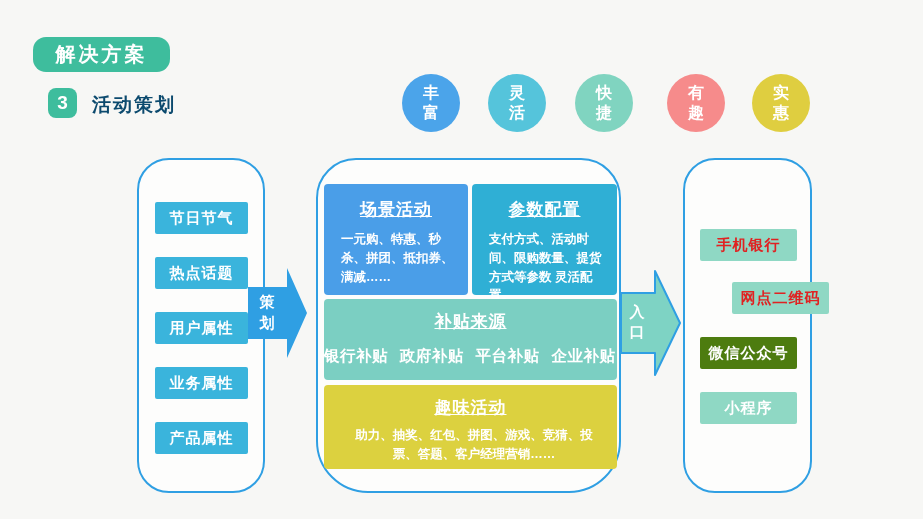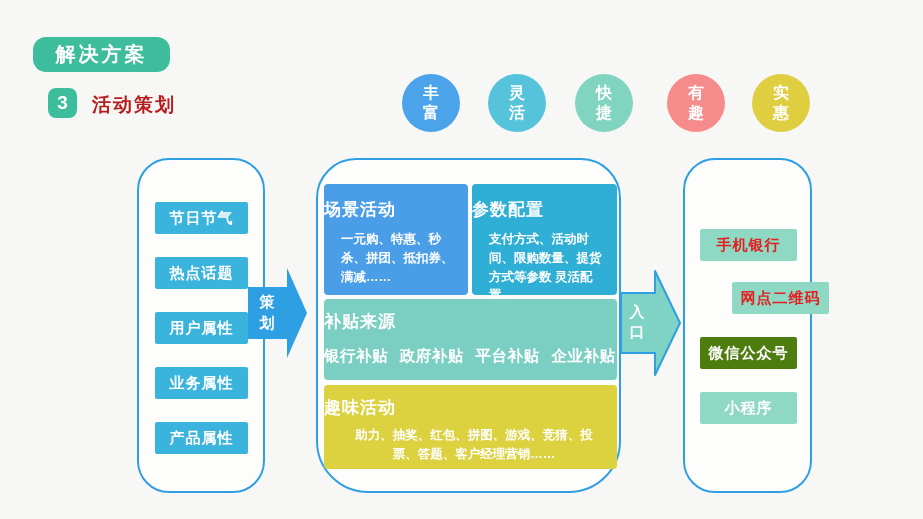--- a/index.html
+++ b/index.html
@@ -22,21 +22,21 @@
     display: flex; align-items: center; justify-content: center;
   }
   .num-badge {
     left: 48px; top: 88px; width: 29px; height: 30px;
     background: #3EBD9D; border-radius: 8px;
     color: #fff; font-size: 19px; font-weight: bold;
     display: flex; align-items: center; justify-content: center;
   }
   .step-title {
     left: 92px; top: 92px;
-    color: #b91c1c; font-size: 19px; font-weight: bold; letter-spacing: 2px;
+    color: #0c4a6e; font-size: 19px; font-weight: bold; letter-spacing: 2px;
   }
 
   
   .feature-circle {
     top: 74px; width: 58px; height: 58px; border-radius: 50%;
     color: #fff; font-size: 16px; font-weight: bold; line-height: 1.25;
     display: flex; align-items: center; justify-content: center; text-align: center;
   }
   .v-stack { width: 17px; word-break: break-all; }
 
@@ -56,22 +56,23 @@
   .left-panel  .tag-btn { left: 16px; width: 93px; height: 32px; }
   .right-panel .tag-btn { left: 15px; width: 97px; height: 32px; }
 
   
   .cbox { position: absolute; border-radius: 4px; color: #fff; }
   .scene-box   { left: 6px;  top: 24px;  width: 144px; height: 111px; }
   .param-box   { left: 154px;top: 24px;  width: 145px; height: 111px; }
   .subsidy-box { left: 6px;  top: 139px; width: 293px; height: 81px; }
   .fun-box     { left: 6px;  top: 225px; width: 293px; height: 84px; }
   .box-title {
-    text-align: left; font-size: 17px; font-weight: bold; letter-spacing: 1px;
+    text-align: center; font-size: 17px; font-weight: bold; letter-spacing: 1px;
     padding-top: 14px;
+    text-decoration: underline;
   }
   .subsidy-box .box-title, .fun-box .box-title { padding-top: 11px; }
   .box-body {
     font-size: 12.5px; font-weight: bold; line-height: 1.5;
     padding: 9px 10px 0 10px; text-align: left; margin-left: 7px;
   }
   .subsidy-body {
     text-align: left; font-size: 15.5px; font-weight: bold;
     padding-top: 13px; word-spacing: 7px; letter-spacing: 0.5px;
   }

